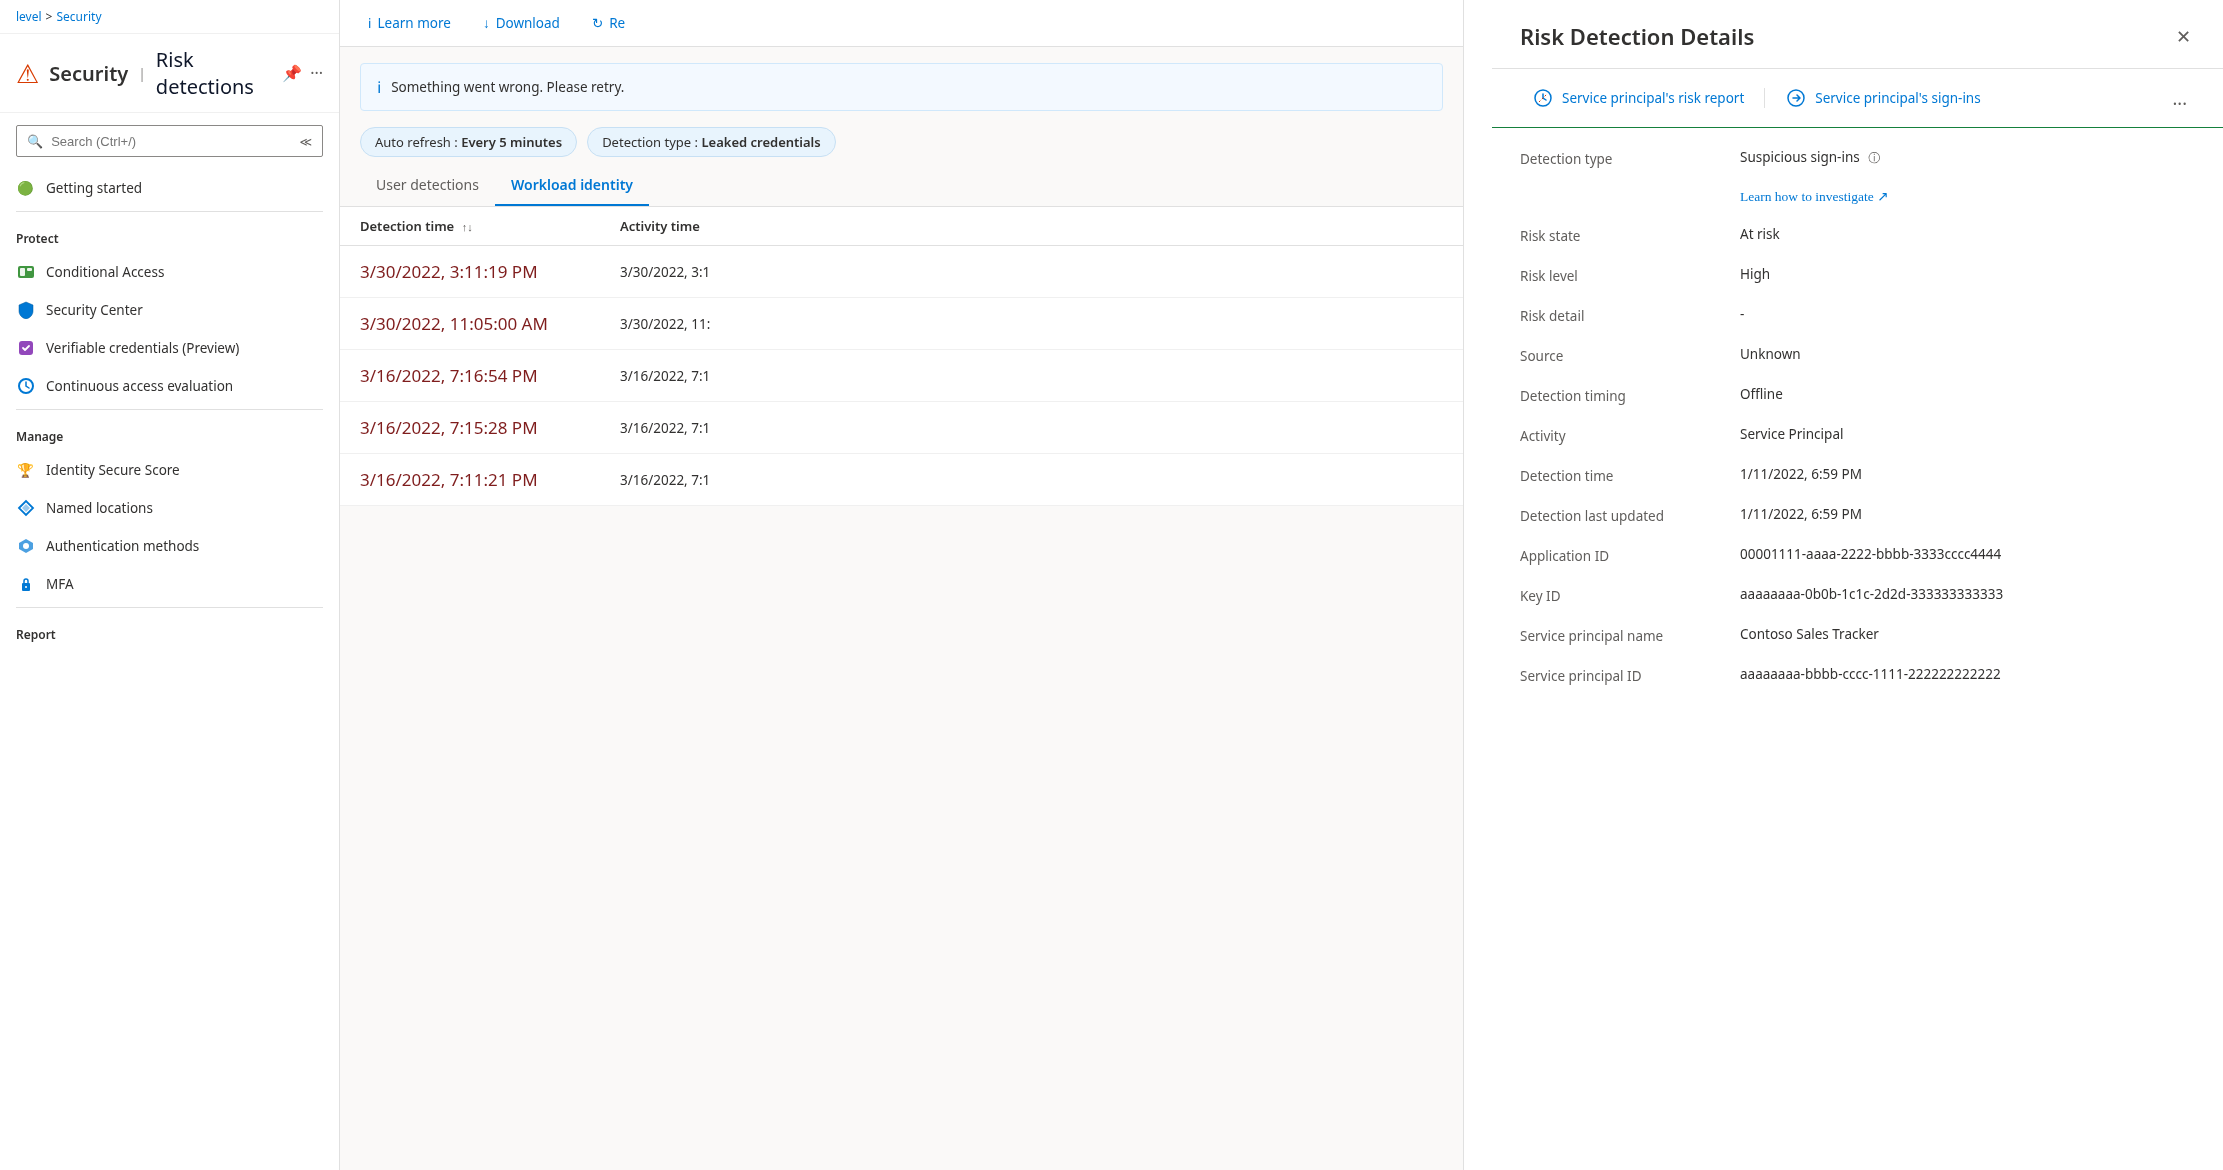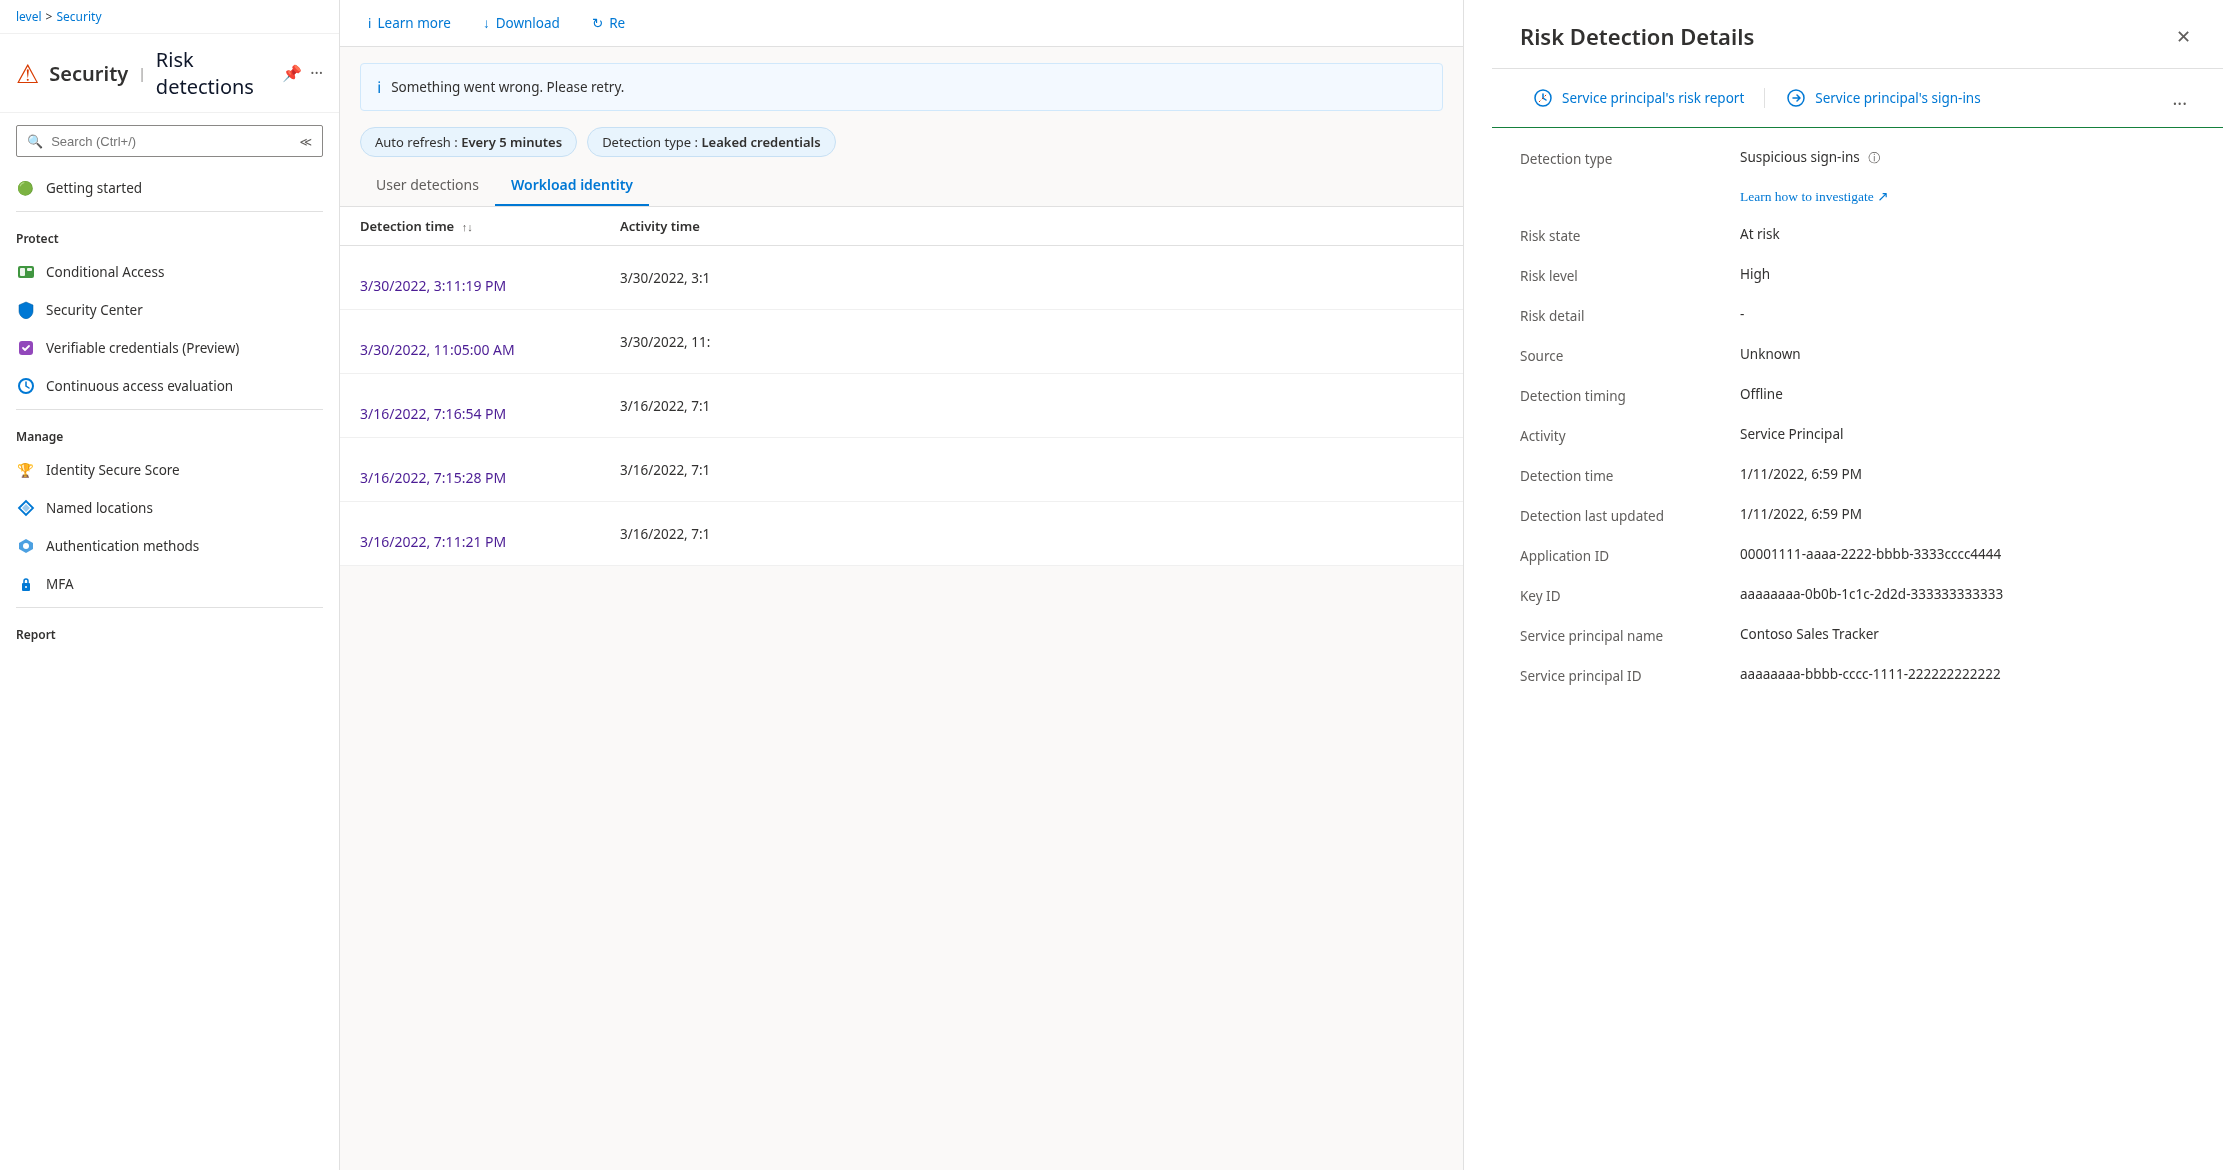--- a/index.html
+++ b/index.html
@@ -185,21 +185,21 @@
     .col-activity { flex: 1; }
 
     .table-rows { overflow-y: auto; }
     .table-row {
       display: flex;
       padding: 14px 20px;
       border-bottom: 1px solid #f0f0f0;
       background: #fff;
       align-items: center;
     }
-    .cell-link { color: #4c1d95; cursor: pointer; font-size: 14px; width: 260px; margin-top: 16px; }
+    .cell-link { color: #7f1d1d; cursor: pointer; font-size: 17px; width: 260px; }
     .cell-value { flex: 1; font-size: 13.5px; color: #323130; }
 
     
     .detail-panel {
       width: 760px;
       min-width: 760px;
       background: #fff;
       border-left: 1px solid #e0e0e0;
       display: flex;
       flex-direction: column;

